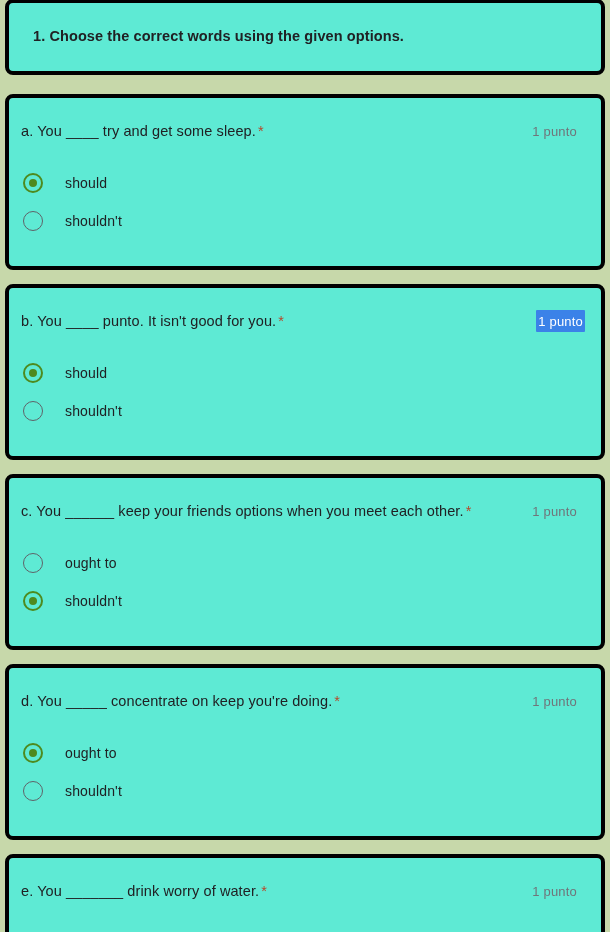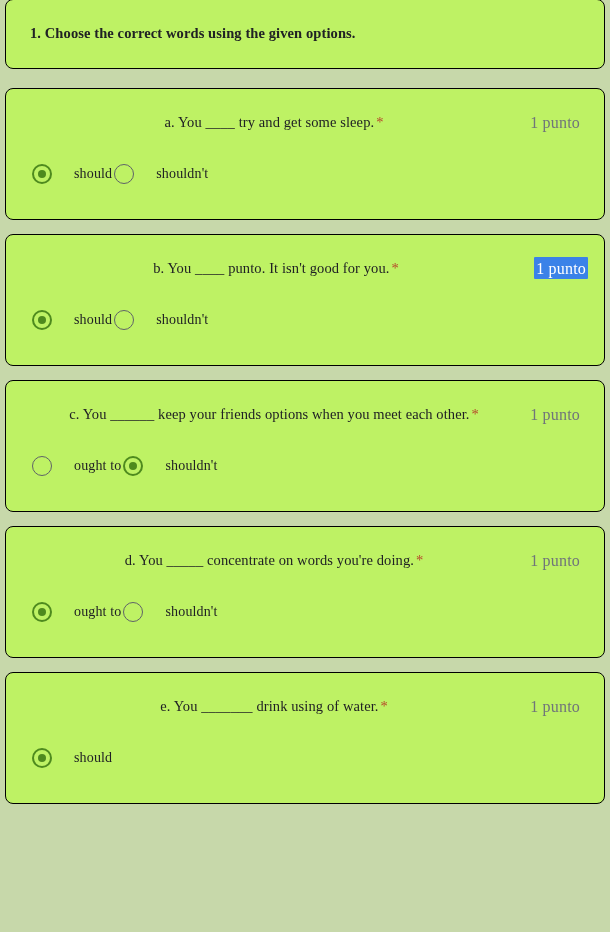--- a/index.html
+++ b/index.html
@@ -15,40 +15,38 @@
     -webkit-font-smoothing: antialiased;
   }
   .form-root {
     width: 610px;
     box-sizing: border-box;
     padding: 0 5px;
     display: flex;
     flex-direction: column;
   }
   .card {
-    background: #bef264;
-    border: 1px solid #000000;
+    background: #5eead4;
+    border: 4px solid #000000;
     border-radius: 8px;
     box-sizing: border-box;
     width: 600px;
     position: relative;
-    font-family: Liberation Serif, serif;
   }
   
   .card.title-card {
     border-top-left-radius: 8px;
     border-top-right-radius: 8px;
     margin-top: -1px;
     padding: 22px 24px 24px 24px;
     margin-bottom: 19px;
   }
   .card.question-card {
-    padding: 22px 24px 26px 24px;
+    padding: 22px 24px 26px 12px;
     margin-bottom: 14px;
-    text-align: center;
   }
   .card.question-card.last {
     margin-bottom: 0;
   }
   .form-title {
     font-size: 14.5px;
     font-weight: 700;
     color: #202124;
     line-height: 22px;
     letter-spacing: 0.1px;
@@ -66,37 +64,38 @@
     line-height: 22px;
     letter-spacing: 0.1px;
     flex: 1 1 auto;
   }
   .q-required {
     color: #b7472a;
     font-size: 14.5px;
     margin-left: 2px;
   }
   .q-points {
-    font-size: 16px;
+    font-size: 13px;
     color: #70757a;
     line-height: 18px;
     white-space: nowrap;
     flex: 0 0 auto;
     padding-top: 3px;
     letter-spacing: 0.2px;
   }
   .q-points.selected-text {
     background: #3b82e8;
     color: #ffffff;
     padding: 3px 2px 1px 2px;
     margin-right: -8px;
     border-radius: 1px;
   }
   .options {
     display: flex;
+    flex-direction: column;
   }
   .option-row {
     display: flex;
     align-items: center;
     height: 38px;
   }
   .radio {
     width: 20px;
     height: 20px;
     border-radius: 50%;
@@ -183,37 +182,37 @@
             <span class="option-label">ought to</span>
           </div>
           <div class="option-row">
             <span class="radio checked"></span>
             <span class="option-label">shouldn't</span>
           </div>
         </div>
       </div>
       <div class="card question-card">
         <div class="q-head">
-          <div class="q-text"><span>d. You _____ concentrate on words you're doing.</span><span class="q-required">*</span></div>
+          <div class="q-text"><span>d. You _____ concentrate on keep you're doing.</span><span class="q-required">*</span></div>
           <div class="q-points">1 punto</div>
         </div>
         <div class="options">
           <div class="option-row">
             <span class="radio checked"></span>
             <span class="option-label">ought to</span>
           </div>
           <div class="option-row">
             <span class="radio unchecked"></span>
             <span class="option-label">shouldn't</span>
           </div>
         </div>
       </div>
       <div class="card question-card last">
         <div class="q-head">
-          <div class="q-text"><span>e. You _______ drink using of water.</span><span class="q-required">*</span></div>
+          <div class="q-text"><span>e. You _______ drink worry of water.</span><span class="q-required">*</span></div>
           <div class="q-points">1 punto</div>
         </div>
         <div class="options">
           <div class="option-row">
             <span class="radio checked"></span>
             <span class="option-label">should</span>
           </div>
           <div class="option-row"></div>
         </div>
       </div>

